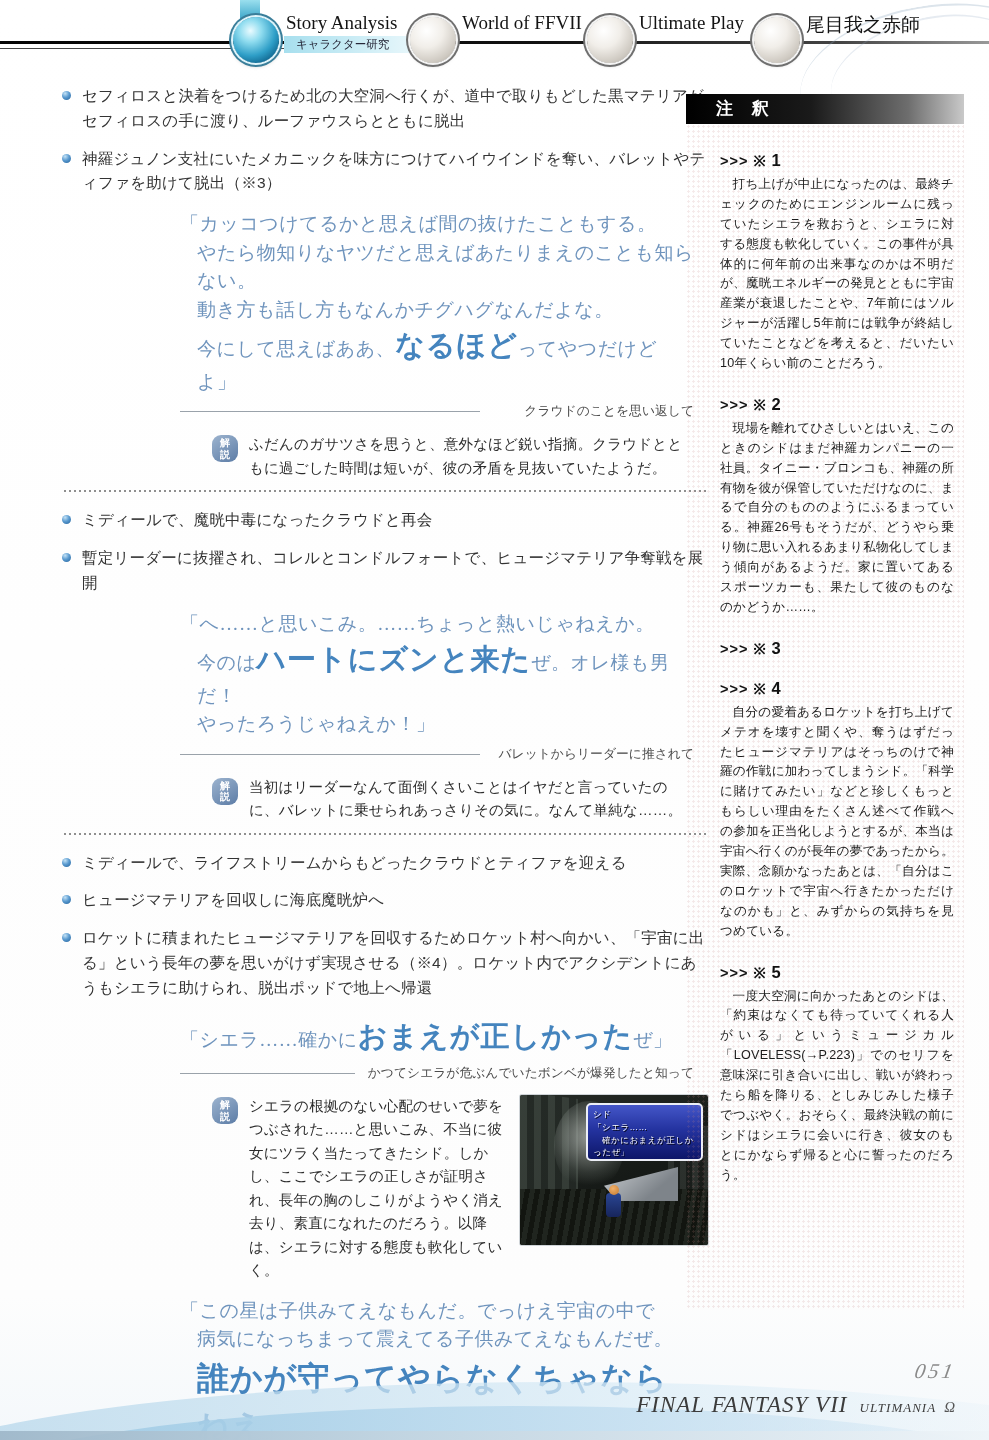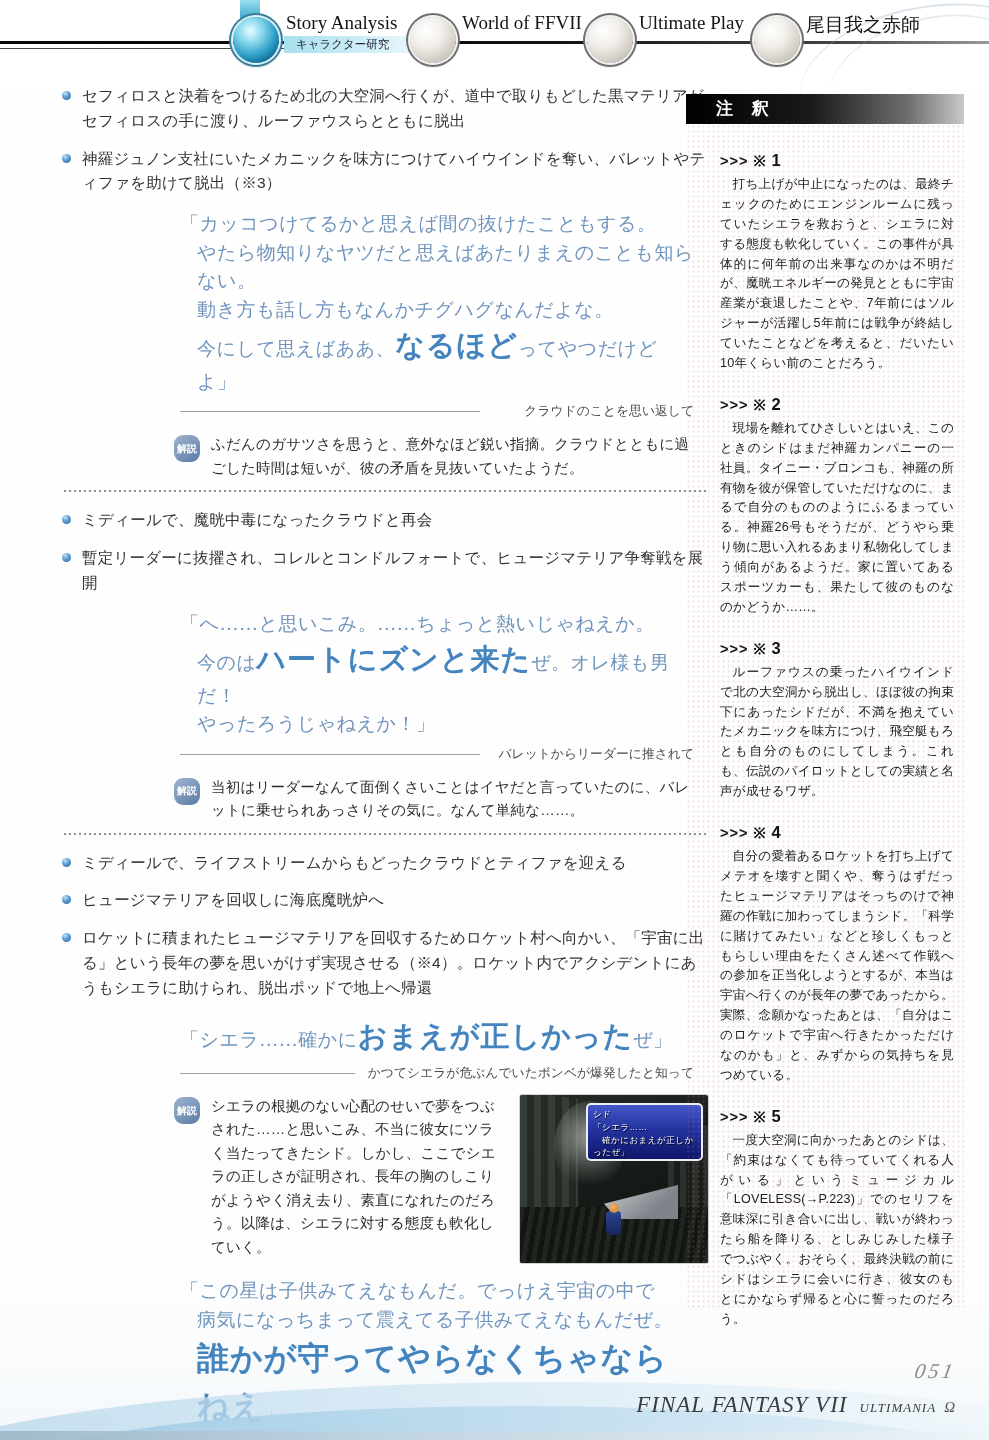--- a/index.html
+++ b/index.html
@@ -55,28 +55,28 @@
   .attribution { display:flex; align-items:center; justify-content:space-between;
     margin-top:7px; font-family:"Liberation Sans", sans-serif;
     font-size:12.8px; color:#4c4c4c; }
   .attribution .rule { flex:1 1 auto; max-width:300px; height:1px; background:#9aa2aa; margin-right:13px; }
 
   .commentary { display:flex; gap:11px; margin:13px 0 10px 112px; width:522px; }
   .c-badge { flex:0 0 auto; width:26px; height:27px; border-radius:9px; margin-top:2px;
     background:linear-gradient(145deg,#9db4cf,#5c7ca6); color:#fff;
     font-size:10px; font-weight:bold; line-height:1.15; text-align:center;
     display:flex; align-items:center; justify-content:center; letter-spacing:0;
-    word-break:break-all; padding:0 0; box-sizing:border-box; }
+    word-break:break-all; padding:0 6px; box-sizing:border-box;margin-left:38px; }
   .c-text { flex:1; font-size:14.5px; line-height:1.62; color:#2c2c2c; letter-spacing:.2px; }
 
   .comm-row { display:flex; gap:12px; margin:13px 0 10px 112px; width:534px; align-items:flex-start; }
   .comm-row .commentary { margin:0; width:auto; flex:1; }
 
   
-  .shot { flex:0 0 auto; width:188px; height:168px; position:relative; overflow:hidden;
+  .shot { flex:0 0 auto; width:188px; height:150px; position:relative; overflow:hidden;
     border-radius:2px; background:linear-gradient(160deg,#262b26 0%,#161a17 55%,#0e100e 100%);
     box-shadow:0 0 0 1px #cfd4d8; }
   .shot .wall { position:absolute; left:0; top:0; bottom:0; width:58px;
     background:repeating-linear-gradient(to right,#3a423c 0 7px,#242a26 7px 14px);
     transform:skewY(8deg); opacity:.85; }
   .shot .wall2 { position:absolute; right:0; top:34px; bottom:0; width:40px;
     background:repeating-linear-gradient(to right,#2e332f 0 6px,#1a1e1b 6px 12px);
     transform:skewY(-10deg); opacity:.9; }
   .shot .steam { position:absolute; left:34px; top:6px; width:70px; height:90px; border-radius:50%;
     background:radial-gradient(circle at 50% 40%, rgba(210,215,210,.65), rgba(120,128,122,.25) 55%, transparent 75%); }
@@ -271,21 +271,20 @@
       <div class="note">
         <div class="note-head"><span>&gt;&gt;&gt; ※</span> <span class="num">1</span></div>
         <div class="note-text">打ち上げが中止になったのは、最終チェックのためにエンジンルームに残っていたシエラを救おうと、シエラに対する態度も軟化していく。この事件が具体的に何年前の出来事なのかは不明だが、魔晄エネルギーの発見とともに宇宙産業が衰退したことや、7年前にはソルジャーが活躍し5年前には戦争が終結していたことなどを考えると、だいたい10年くらい前のことだろう。</div>
       </div>
       <div class="note">
         <div class="note-head"><span>&gt;&gt;&gt; ※</span> <span class="num">2</span></div>
         <div class="note-text">現場を離れてひさしいとはいえ、このときのシドはまだ神羅カンパニーの一社員。タイニー・ブロンコも、神羅の所有物を彼が保管していただけなのに、まるで自分のもののようにふるまっている。神羅26号もそうだが、どうやら乗り物に思い入れるあまり私物化してしまう傾向があるようだ。家に置いてあるスポーツカーも、果たして彼のものなのかどうか……。</div>
       </div>
       <div class="note">
         <div class="note-head"><span>&gt;&gt;&gt; ※</span> <span class="num">3</span></div>
-        <div class="note-text">ルーファウスの乗ったハイウインドで北の大空洞から脱出し、ほぼ彼の拘束下にあったシドだが、不満を抱えていたメカニックを味方につけ、飛空艇もろとも自分のものにしてしまう。これも、伝説のパイロットとしての実績と名声が成せるワザ。</div>
       </div>
       <div class="note">
         <div class="note-head"><span>&gt;&gt;&gt; ※</span> <span class="num">4</span></div>
         <div class="note-text">自分の愛着あるロケットを打ち上げてメテオを壊すと聞くや、奪うはずだったヒュージマテリアはそっちのけで神羅の作戦に加わってしまうシド。「科学に賭けてみたい」などと珍しくもっともらしい理由をたくさん述べて作戦への参加を正当化しようとするが、本当は宇宙へ行くのが長年の夢であったから。実際、念願かなったあとは、「自分はこのロケットで宇宙へ行きたかっただけなのかも」と、みずからの気持ちを見つめている。</div>
       </div>
       <div class="note">
         <div class="note-head"><span>&gt;&gt;&gt; ※</span> <span class="num">5</span></div>
         <div class="note-text">一度大空洞に向かったあとのシドは、「約束はなくても待っていてくれる人がいる」というミュージカル「LOVELESS(→P.223)」でのセリフを意味深に引き合いに出し、戦いが終わったら船を降りる、としみじみした様子でつぶやく。おそらく、最終決戦の前にシドはシエラに会いに行き、彼女のもとにかならず帰ると心に誓ったのだろう。</div>
       </div>
     </div>

